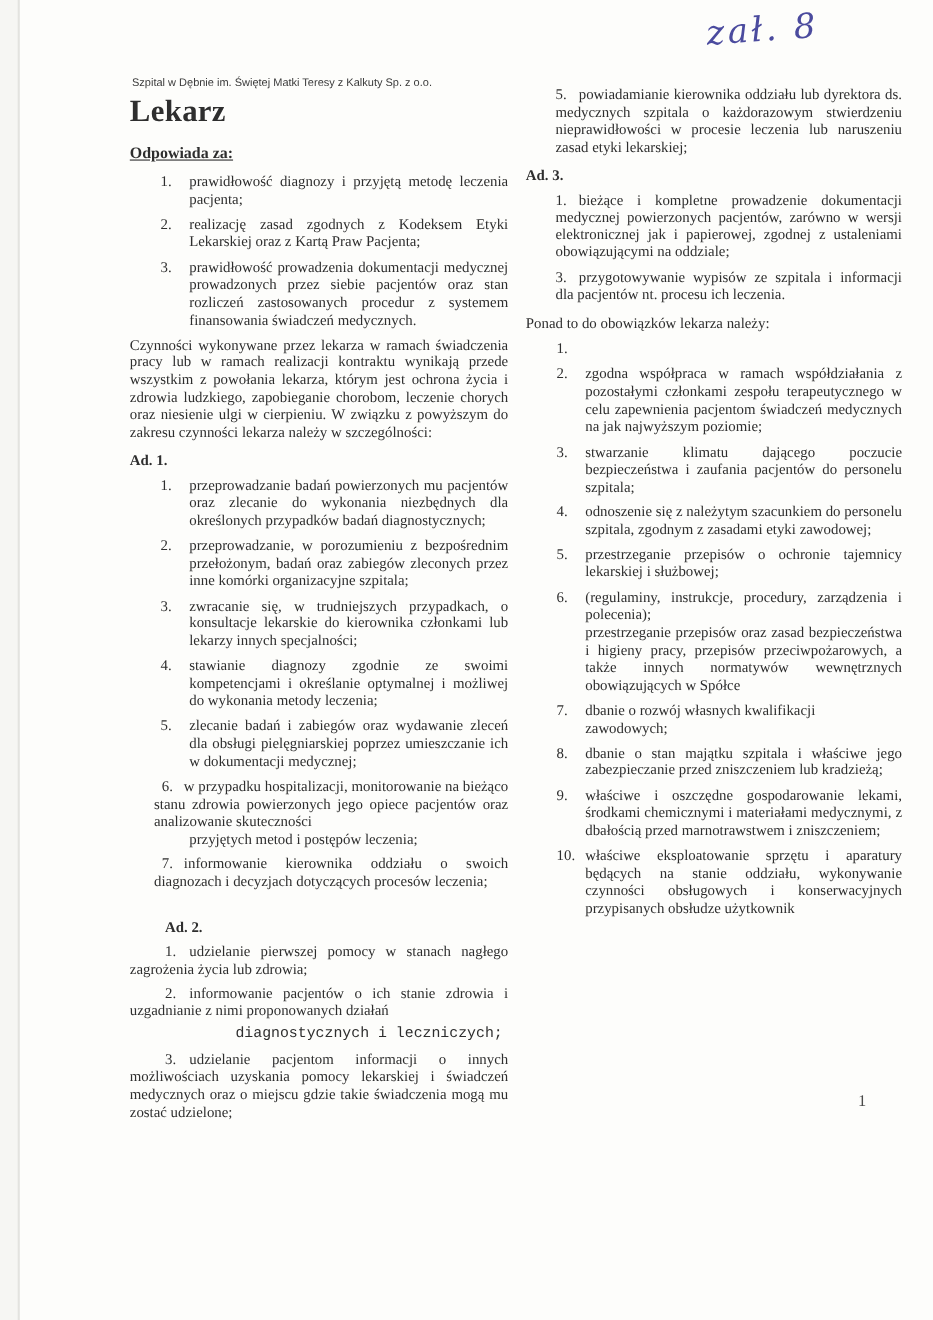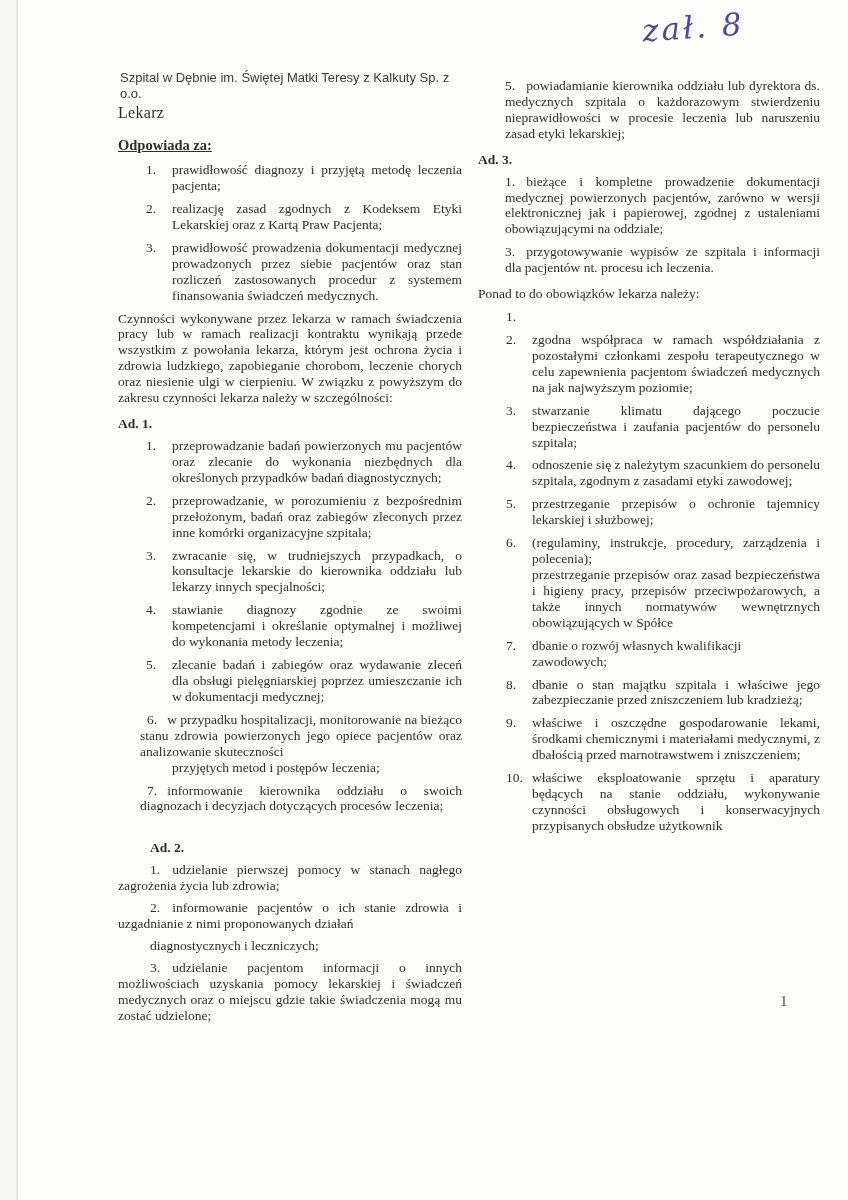--- a/index.html
+++ b/index.html
@@ -15,36 +15,36 @@
     position:absolute;left:642px;top:6px;width:190px;
     font-family:"DejaVu Serif", cursive;
     font-style:italic;font-size:31px;letter-spacing:3px;
     color:#4b4b9e;transform:rotate(-4deg);
   }
   .col{position:absolute;font-size:13.5px;line-height:1.18;}
   .col-left{left:118px;top:70px;width:344px;}
   .col-right{left:478px;top:78px;width:342px;}
   .org-line{
     font-family:"Liberation Sans", sans-serif;
-    font-size:13px;color:#3a3a3a;line-height:1.2;margin:0 0 3px 2px;
+    font-size:10px;color:#3a3a3a;line-height:1.2;margin:0 0 3px 2px;
   }
-  .doc-title{font-size:16px;font-weight:normal;letter-spacing:0.3px;margin:0 0 14px 0;}
+  .doc-title{font-size:28px;font-weight:bold;letter-spacing:0.3px;margin:0 0 14px 0;}
   .resp-heading{font-size:14.5px;font-weight:bold;text-decoration:underline;margin:10px 0 8px 0;}
   .hli{display:flex;margin:0 0 7px 0;}
   .hli .num{flex:0 0 26px;margin-left:28px;}
   .hli .txt{flex:1;text-align:justify;}
   .para{text-align:justify;margin:4px 0 8px 0;}
   .ad-label{margin:10px 0 6px 0;font-weight:bold;}
   .ad2-label{margin-left:32px;margin-top:26px;}
   .pblk{margin:0 0 7px 22px;text-indent:7px;text-align:justify;}
   .pblk .bnum{margin-right:10px;}
   .cont-ind1{margin-left:32px;text-indent:0;}
   .pind{text-indent:32px;text-align:justify;margin:0 0 6px 0;}
   .pind .bnum{margin-right:12px;}
-  .cont-ind2{margin-left:32px;text-indent:0;margin-bottom:6px;}
+  .cont-ind2{margin-left:96px;text-indent:0;margin-bottom:6px;font-family:Liberation Mono, monospace;}
   .bli{margin:0 0 7px 27px;text-align:justify;}
   .bli .bnum{margin-right:11px;}
   .duties-heading{margin:10px 0 7px 0;}
   .page-number{
     position:absolute;left:780px;top:993px;
     font-size:15px;color:#4a4a4a;font-family:"Liberation Serif", serif;
   }
 </style>
 </head>
 <body>
@@ -80,21 +80,21 @@
   <div class="hli">
     <span class="num">1.</span>
     <span class="txt">przeprowadzanie badań powierzonych mu pacjentów oraz zlecanie do wykonania niezbędnych dla określonych przypadków badań diagnostycznych;</span>
   </div>
   <div class="hli">
     <span class="num">2.</span>
     <span class="txt">przeprowadzanie, w porozumieniu z bezpośrednim przełożonym, badań oraz zabiegów zleconych przez inne komórki organizacyjne szpitala;</span>
   </div>
   <div class="hli">
     <span class="num">3.</span>
-    <span class="txt">zwracanie się, w trudniejszych przypadkach, o konsultacje lekarskie do kierownika oddziału lub lekarzy innych specjalności;</span>
+    <span class="txt">zwracanie się, w trudniejszych przypadkach, o konsultacje lekarskie do kierownika członkami lub lekarzy innych specjalności;</span>
   </div>
   <div class="hli">
     <span class="num">4.</span>
     <span class="txt">stawianie diagnozy zgodnie ze swoimi kompetencjami i określanie optymalnej i możliwej do wykonania metody leczenia;</span>
   </div>
   <div class="hli">
     <span class="num">5.</span>
     <span class="txt">zlecanie badań i zabiegów oraz wydawanie zleceń dla obsługi pielęgniarskiej poprzez umieszczanie ich w dokumentacji medycznej;</span>
   </div>
 

